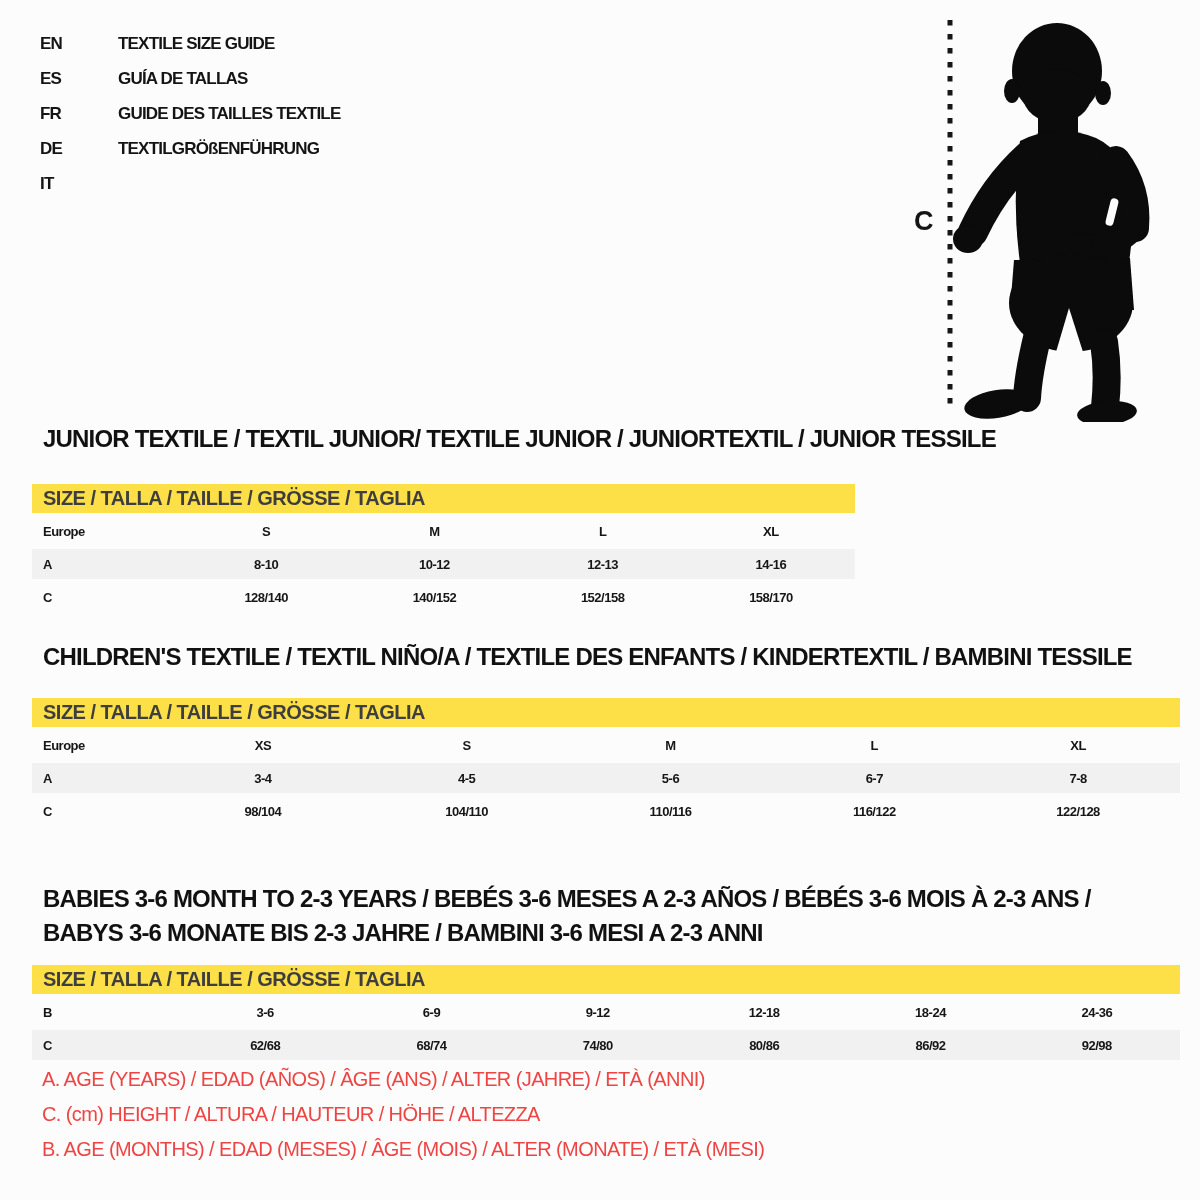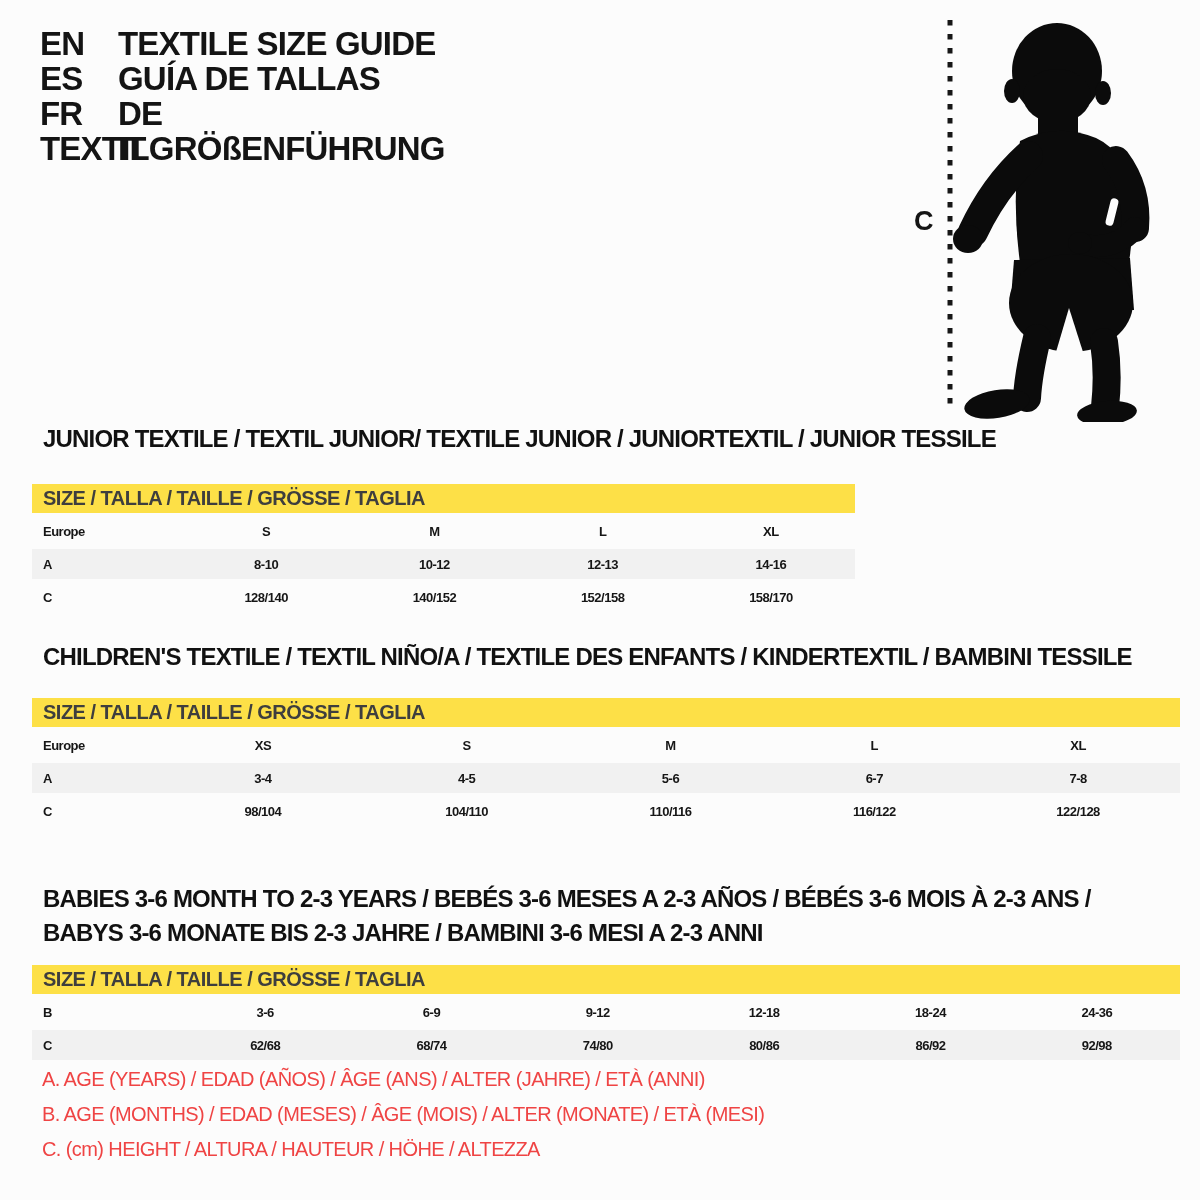--- a/index.html
+++ b/index.html
@@ -6,21 +6,21 @@
   #canvas{
     position:relative;width:1200px;height:1200px;overflow:hidden;
     background:#fcfcfc;color:#1a1a1a;
     font-family:"Liberation Sans",sans-serif;
   }
 
   
   .lang-block{
     position:absolute;left:40px;top:26px;
     display:grid;grid-template-columns:78px auto;
-    font-size:33px;font-weight:700;line-height:35px;letter-spacing:-0.8px;
+    font-size:17px;font-weight:700;line-height:35px;letter-spacing:-0.8px;
     color:#141414;
   }
 
   
   .figure-block{position:absolute;left:900px;top:8px;width:262px;height:414px;}
   .figure-block svg{display:block;width:262px;height:414px;}
   .measure-label{
     position:absolute;left:14px;top:198px;
     font-size:27px;font-weight:700;color:#141414;letter-spacing:-0.5px;
   }
@@ -69,20 +69,21 @@
 
   <div class="lang-block">
 
       <div class="lang-code">EN</div>
       <div class="lang-label">TEXTILE SIZE GUIDE</div>
 
       <div class="lang-code">ES</div>
       <div class="lang-label">GUÍA DE TALLAS</div>
 
       <div class="lang-code">FR</div>
+      <div class="lang-label">GUIDE DES TAILLES TEXTILE</div>
 
       <div class="lang-code">DE</div>
       <div class="lang-label">TEXTILGRÖßENFÜHRUNG</div>
 
       <div class="lang-code">IT</div>
     </div>
 
   <div class="figure-block">
     <svg viewBox="0 0 262 414" xmlns="http://www.w3.org/2000/svg">
       <line x1="50" y1="12" x2="50" y2="404" stroke="#161616" stroke-width="5" stroke-dasharray="5.5 8.5"></line>
@@ -193,18 +194,18 @@
           <div class="tcell">86/92</div>
           <div class="tcell">92/98</div>
         </div>
       </div>
   </div>
 
   <div class="footnotes">
 
       <div class="footnote">A. AGE (YEARS) / EDAD (AÑOS) / ÂGE (ANS) / ALTER (JAHRE) / ETÀ (ANNI)</div>
 
+      <div class="footnote">C. (cm) HEIGHT / ALTURA / HAUTEUR / HÖHE / ALTEZZA</div>
+
       <div class="footnote">B. AGE (MONTHS) / EDAD (MESES) / ÂGE (MOIS) / ALTER (MONATE) / ETÀ (MESI)</div>
-
-      <div class="footnote">C. (cm) HEIGHT / ALTURA / HAUTEUR / HÖHE / ALTEZZA</div>
     </div>
 
 </div>
 
 </body></html>

